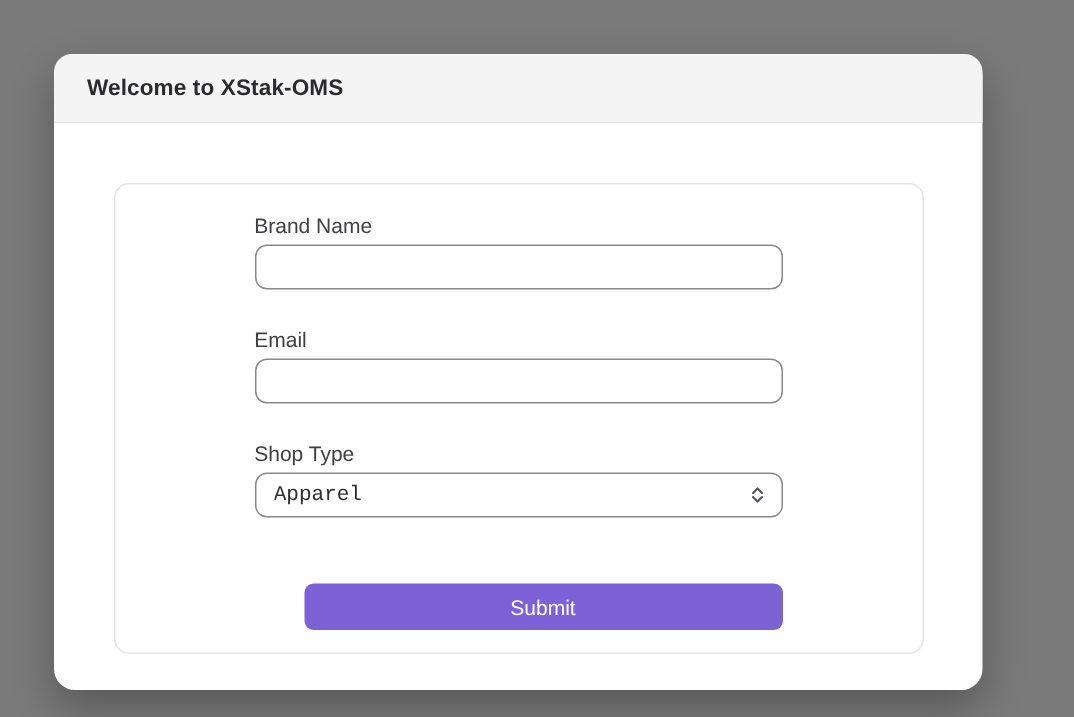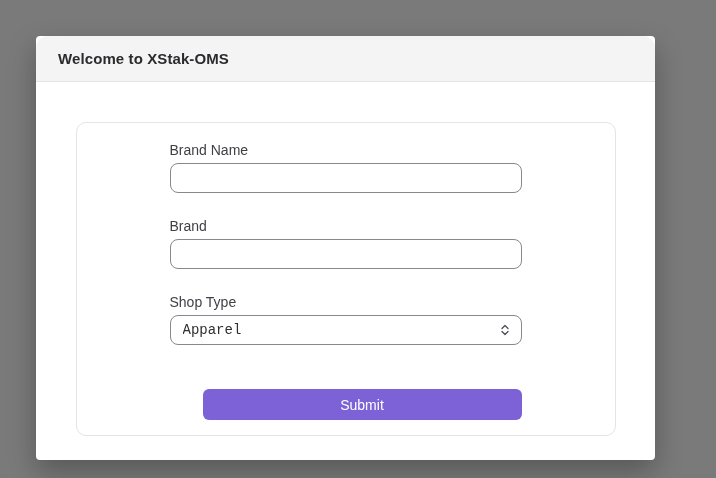--- a/index.html
+++ b/index.html
@@ -16,21 +16,21 @@
     width: 716px; height: 478px;
     overflow: hidden;
     font-family: "Liberation Sans", sans-serif;
     background: var(--backdrop);
   }
   .modal-card {
     position: absolute;
     left: 36px; top: 36px;
     width: 619px; height: 424px;
     background: #ffffff;
-    border-radius: 4px;
+    border-radius: 14px;
     box-shadow: 0 12px 28px rgba(0,0,0,0.28);
   }
   .modal-header {
     height: 46px;
     background: var(--header-bg);
     border-bottom: 1px solid var(--card-border);
     border-radius: 12px 12px 0 0;
     display: flex;
     align-items: center;
     padding: 0 22px;
@@ -109,21 +109,21 @@
   </div>
   <div class="modal-body">
     <div class="form-card">
 
       <div class="form-group">
         <label class="field-label">Brand Name</label>
         <input class="text-input" type="text" value="" style="">
       </div>
 
       <div class="form-group">
-        <label class="field-label">Brand</label>
+        <label class="field-label">Email</label>
         <input class="text-input" type="text" value="" style="">
       </div>
 
       <div class="form-group">
         <label class="field-label">Shop Type</label>
         <div class="select-wrap">
           <select class="select-input">
             <option>Apparel</option>
           </select>
           <svg class="select-chevron" viewBox="0 0 12 12">

